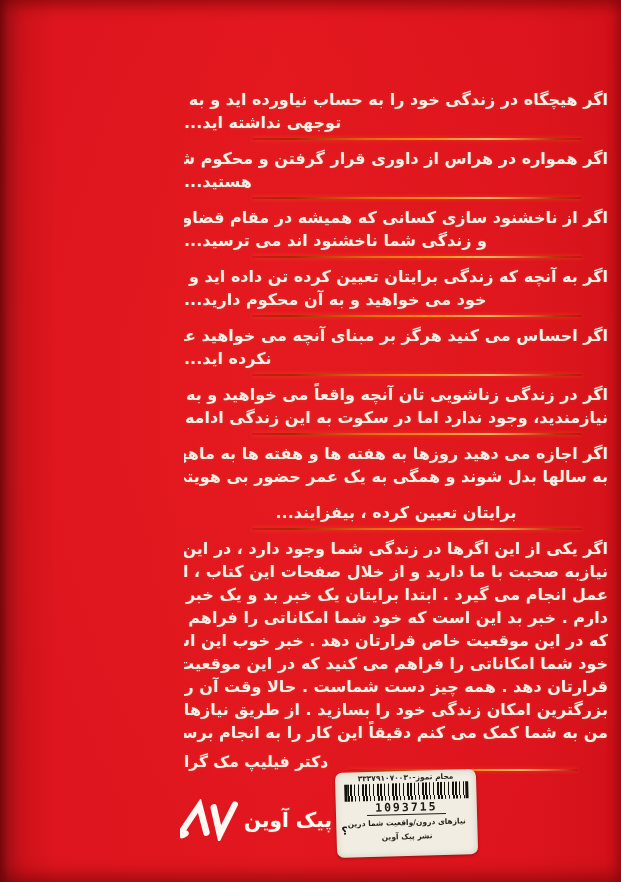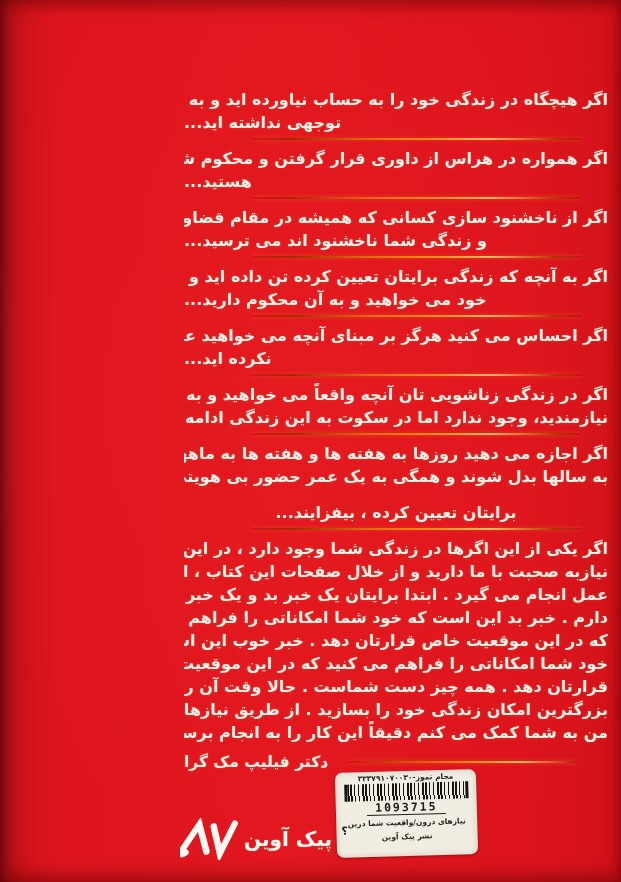--- a/index.html
+++ b/index.html
@@ -36,35 +36,35 @@
   .line.last-right{text-align-last:right;}
   .divider{
     height:2px;width:330px;
     margin:4px 26px 7px auto;
     border-radius:2px;
     background:linear-gradient(90deg,rgba(110,5,5,.15),#a82705 12%,#e06a10 35%,#ff8c1a 55%,#ffb866 72%,#b53305 92%,rgba(110,5,5,.2));
     box-shadow:0 0 4px rgba(255,120,30,.45);
   }
   
   .sig-row{
-    display:flex;align-items:center;gap:14px;
+    display:flex;align-items:flex-end;gap:14px;
     margin-top:9px;direction:ltr;
   }
   .signature{
     direction:rtl;font-size:15.5px;font-weight:bold;color:#f7efe7;
     white-space:nowrap;
     text-shadow:0 0 3px rgba(255,130,70,.4);
   }
   .sig-line{flex:1;margin:0 30px 0 6px;height:2px;border-radius:2px;
     background:linear-gradient(90deg,rgba(110,5,5,.15),#c24a08 20%,#ff8c1a 55%,#ffb866 75%,rgba(110,5,5,.25));
     box-shadow:0 0 4px rgba(255,120,30,.45);
   }
   
   .publisher{
-    position:absolute;left:180px;top:818px;
+    position:absolute;left:180px;top:799px;
     display:flex;align-items:center;gap:6px;direction:ltr;
   }
   .logo-mark{display:block;}
   .logo-text{
     direction:rtl;color:#fdf8f2;font-weight:bold;font-size:20px;
     text-shadow:0 0 2px rgba(255,150,90,.4);
   }
   
   .sticker{
     position:absolute;left:336px;top:771px;width:141px;height:85px;

